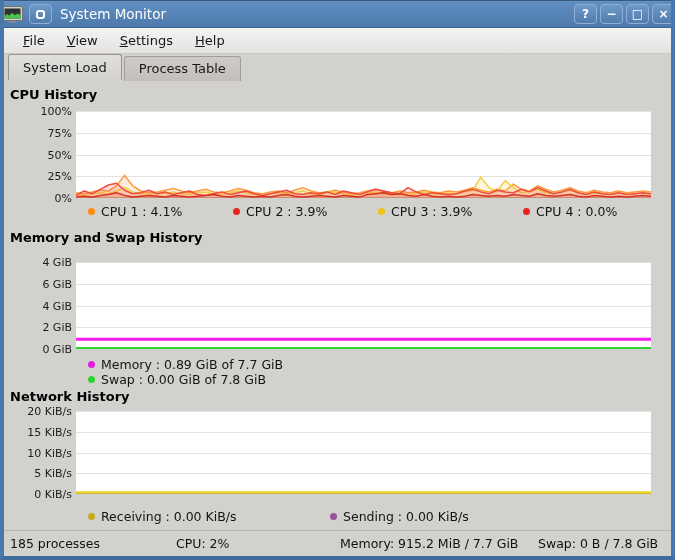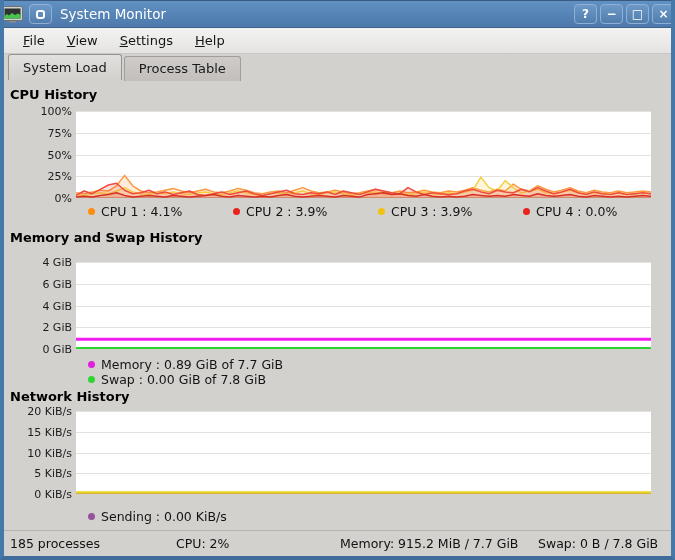--- a/index.html
+++ b/index.html
@@ -202,20 +202,24 @@
             <line x1="0" x2="575" y1="42.5" y2="42.5" stroke="#e3e2e0"></line>
             <line x1="0" x2="575" y1="62.5" y2="62.5" stroke="#e3e2e0"></line>
             <line x1="0" x2="575" y1="82.5" y2="82.5" stroke="#b3b1ae"></line>
             <polyline points="0.0,82.8 575.0,82.8" fill="none" stroke="#9a4f9e" stroke-width="2" stroke-linejoin="round"></polyline>
             <polyline points="0.0,81.5 575.0,81.5" fill="none" stroke="#e8d41c" stroke-width="2.5" stroke-linejoin="round"></polyline>
           </svg>
         </div>
     </div>
     <div class="legend two" style="top:429px;">
       <span class="legend-item">
+          <i class="dot" style="background: rgb(191, 174, 26);"></i>
+          <span>Receiving : 0.00 KiB/s</span>
+        </span>
+      <span class="legend-item">
           <i class="dot" style="background: rgb(150, 83, 155);"></i>
           <span>Sending : 0.00 KiB/s</span>
         </span>
     </div>
 
   </div>
 
   <div class="statusbar">
     <span style="left:6px;">185 processes</span>
     <span style="left:172px;">CPU: 2%</span>

